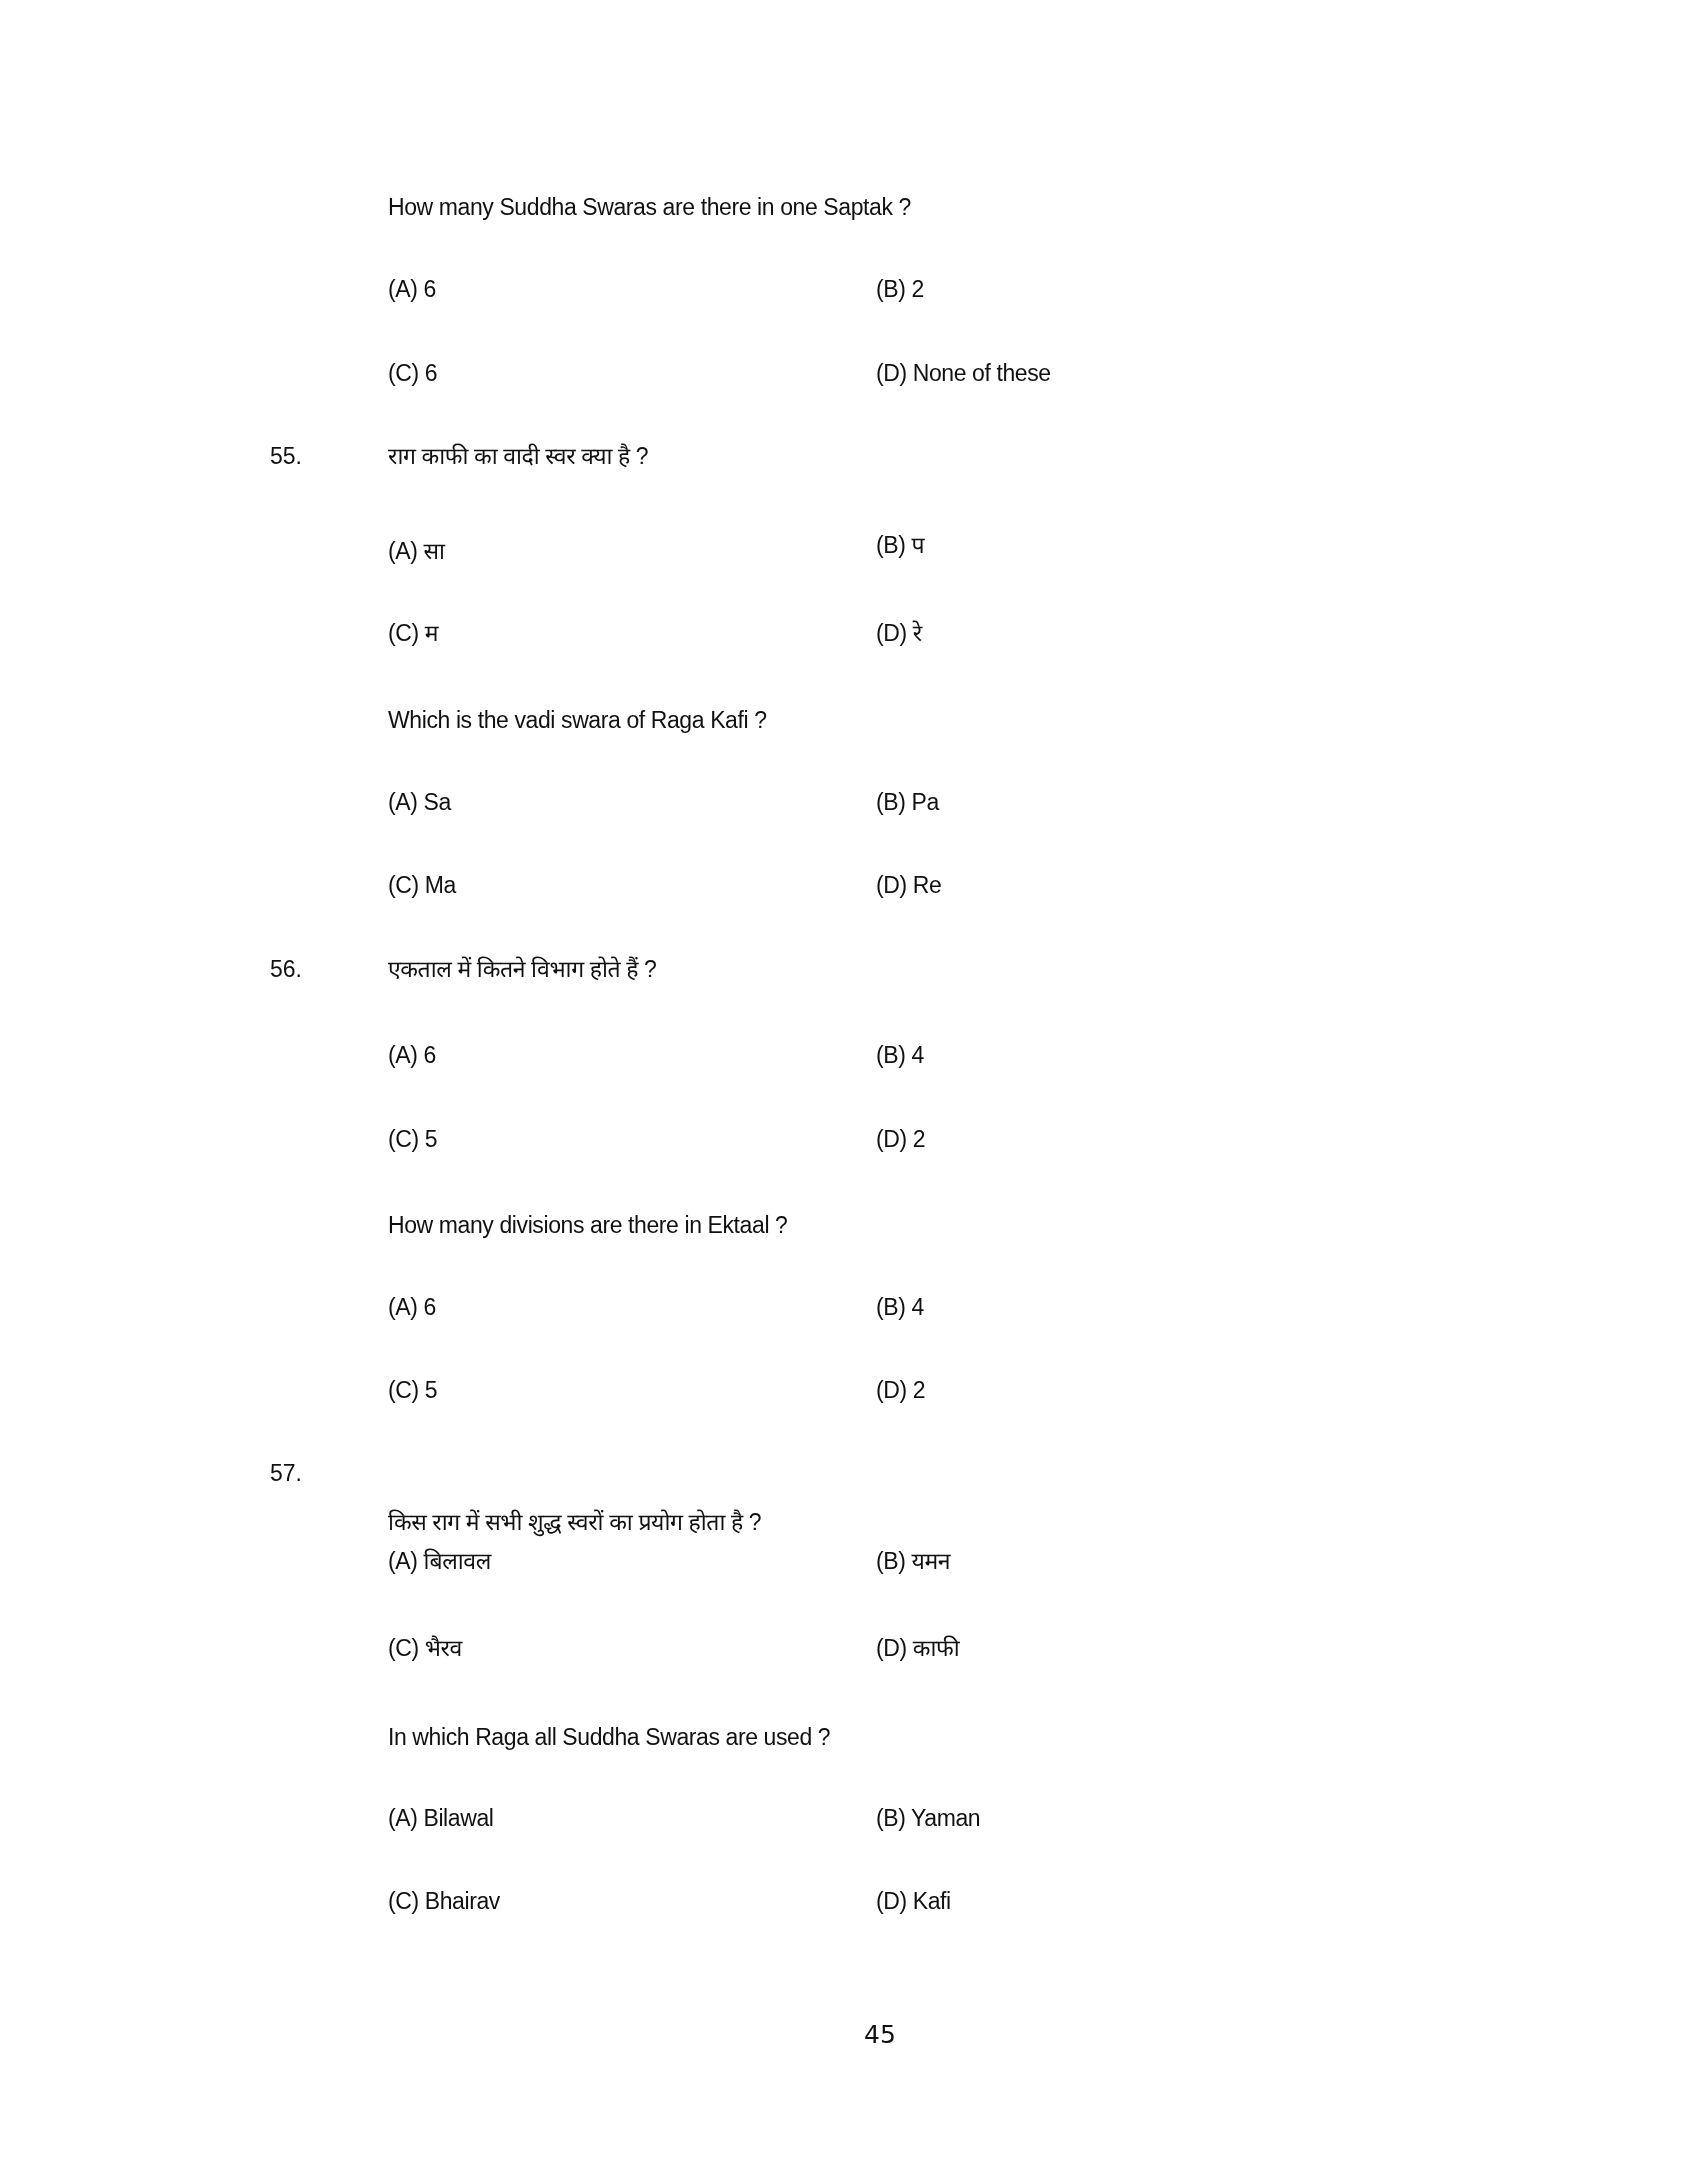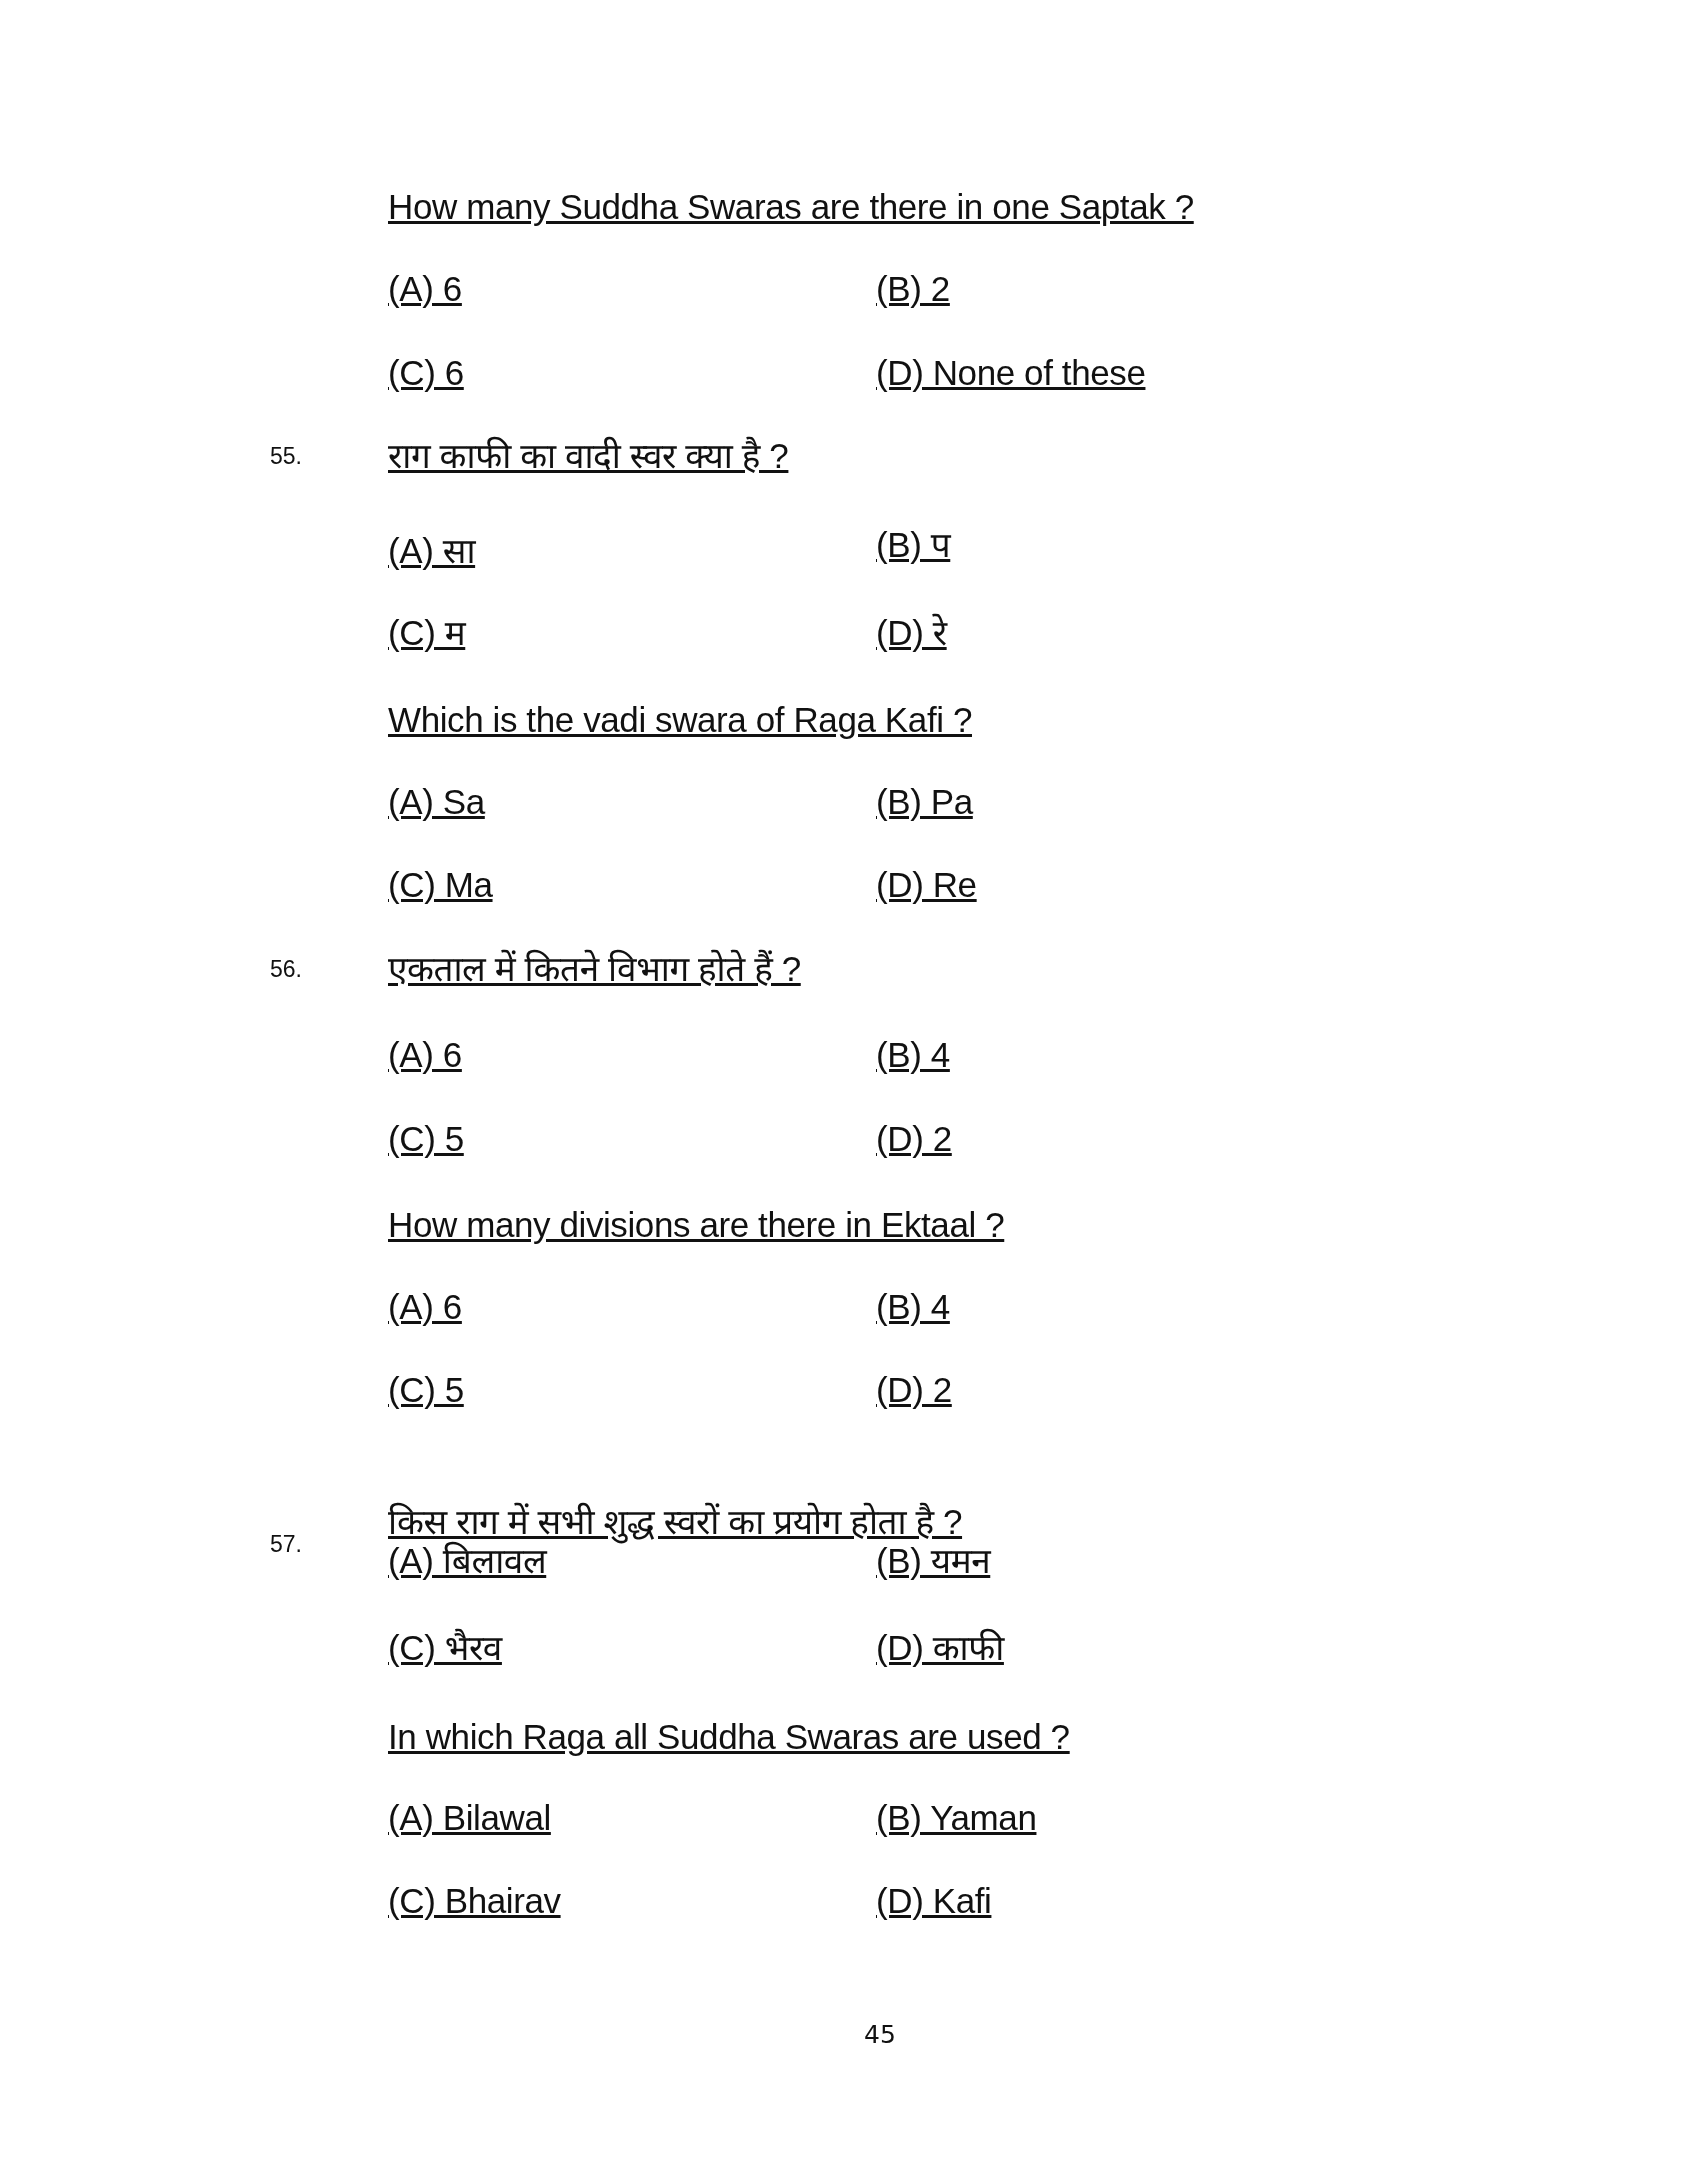--- a/index.html
+++ b/index.html
@@ -1,19 +1,19 @@
 <!DOCTYPE html>
 <html><head>
 <meta charset="utf-8">
 <style>
   html, body { margin: 0; padding: 0; background: #ffffff; }
   body { width: 1683px; height: 2178px; position: relative; overflow: hidden;
          font-family: "Liberation Sans", "DejaVu Sans", sans-serif; color: #111111; }
-  .line { position: absolute; font-size: 35px; line-height: 40px; white-space: nowrap;
-          letter-spacing: -0.4px; text-decoration: underline; }
+  .line { position: absolute; font-size: 23px; line-height: 40px; white-space: nowrap;
+          letter-spacing: -0.4px; }
   .num { position: absolute; left: 270px; font-size: 23px; line-height: 40px; white-space: nowrap; }
   .q { left: 388px; }
   .optA { left: 388px; }
   .optB { left: 876px; }
   .page-num { position: absolute; left: 0; width: 1760px; text-align: center; top: 2020px;
               font-size: 25px; line-height: 30px; font-family: "DejaVu Sans", sans-serif; }
 </style>
 </head>
 <body>
 
@@ -53,21 +53,21 @@
 
 <div>
   <div class="line q" style="top:1205px">How many divisions are there in Ektaal ?</div>
   <div class="line optA" style="top:1287px">(A) 6</div>
   <div class="line optB" style="top:1287px">(B) 4</div>
   <div class="line optA" style="top:1370px">(C) 5</div>
   <div class="line optB" style="top:1370px">(D) 2</div>
 </div>
 
 <div>
-  <div class="num" style="top:1524px">57.</div>
+  <div class="num" style="top:1453px">57.</div>
   <div class="line q" style="top:1502px">किस राग में सभी शुद्ध स्वरों का प्रयोग होता है ?</div>
   <div class="line optA" style="top:1541px">(A) बिलावल</div>
   <div class="line optB" style="top:1541px">(B) यमन</div>
   <div class="line optA" style="top:1628px">(C) भैरव</div>
   <div class="line optB" style="top:1628px">(D) काफी</div>
 </div>
 
 <div>
   <div class="line q" style="top:1717px">In which Raga all Suddha Swaras are used ?</div>
   <div class="line optA" style="top:1798px">(A) Bilawal</div>

